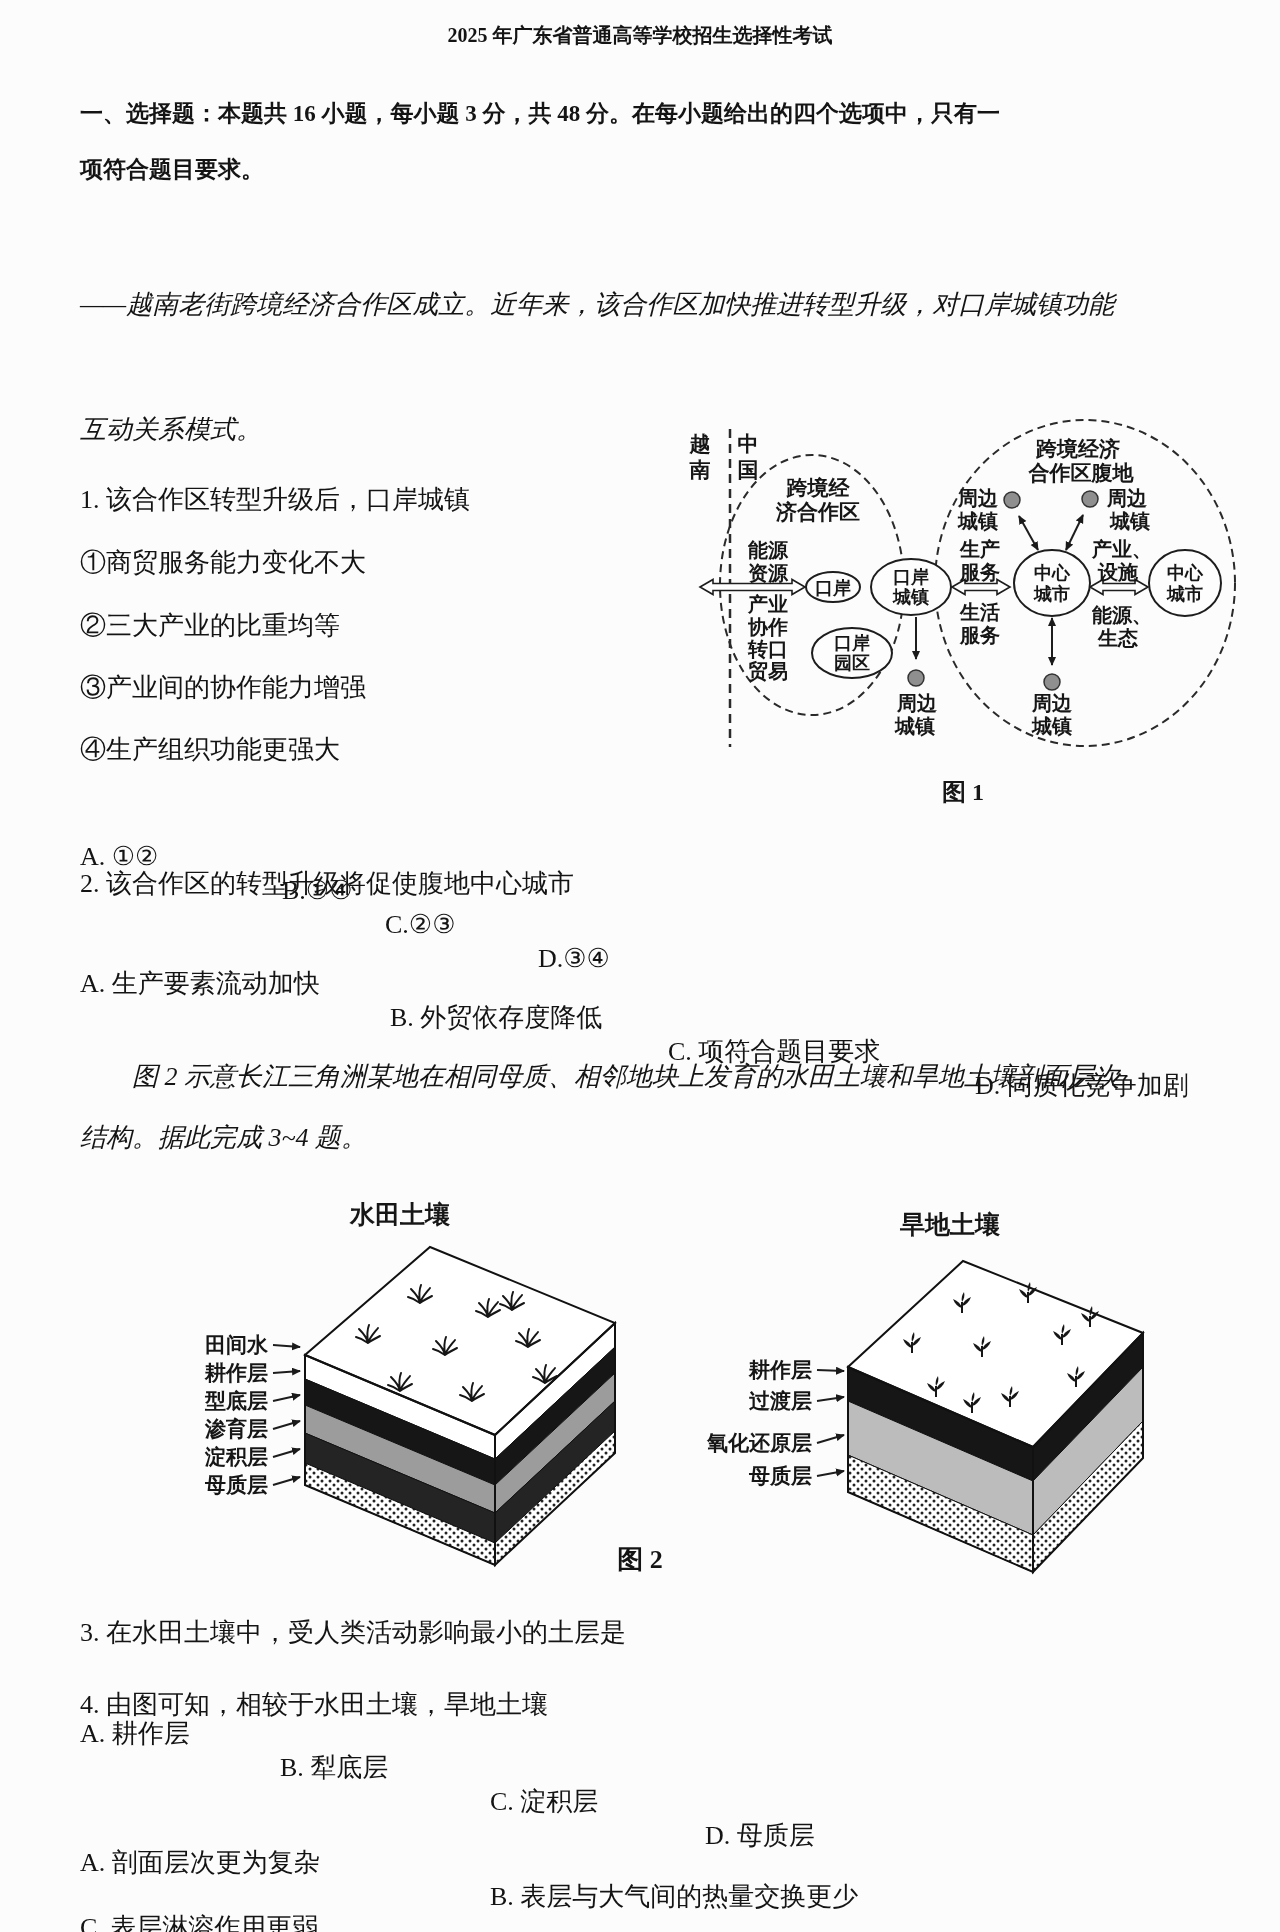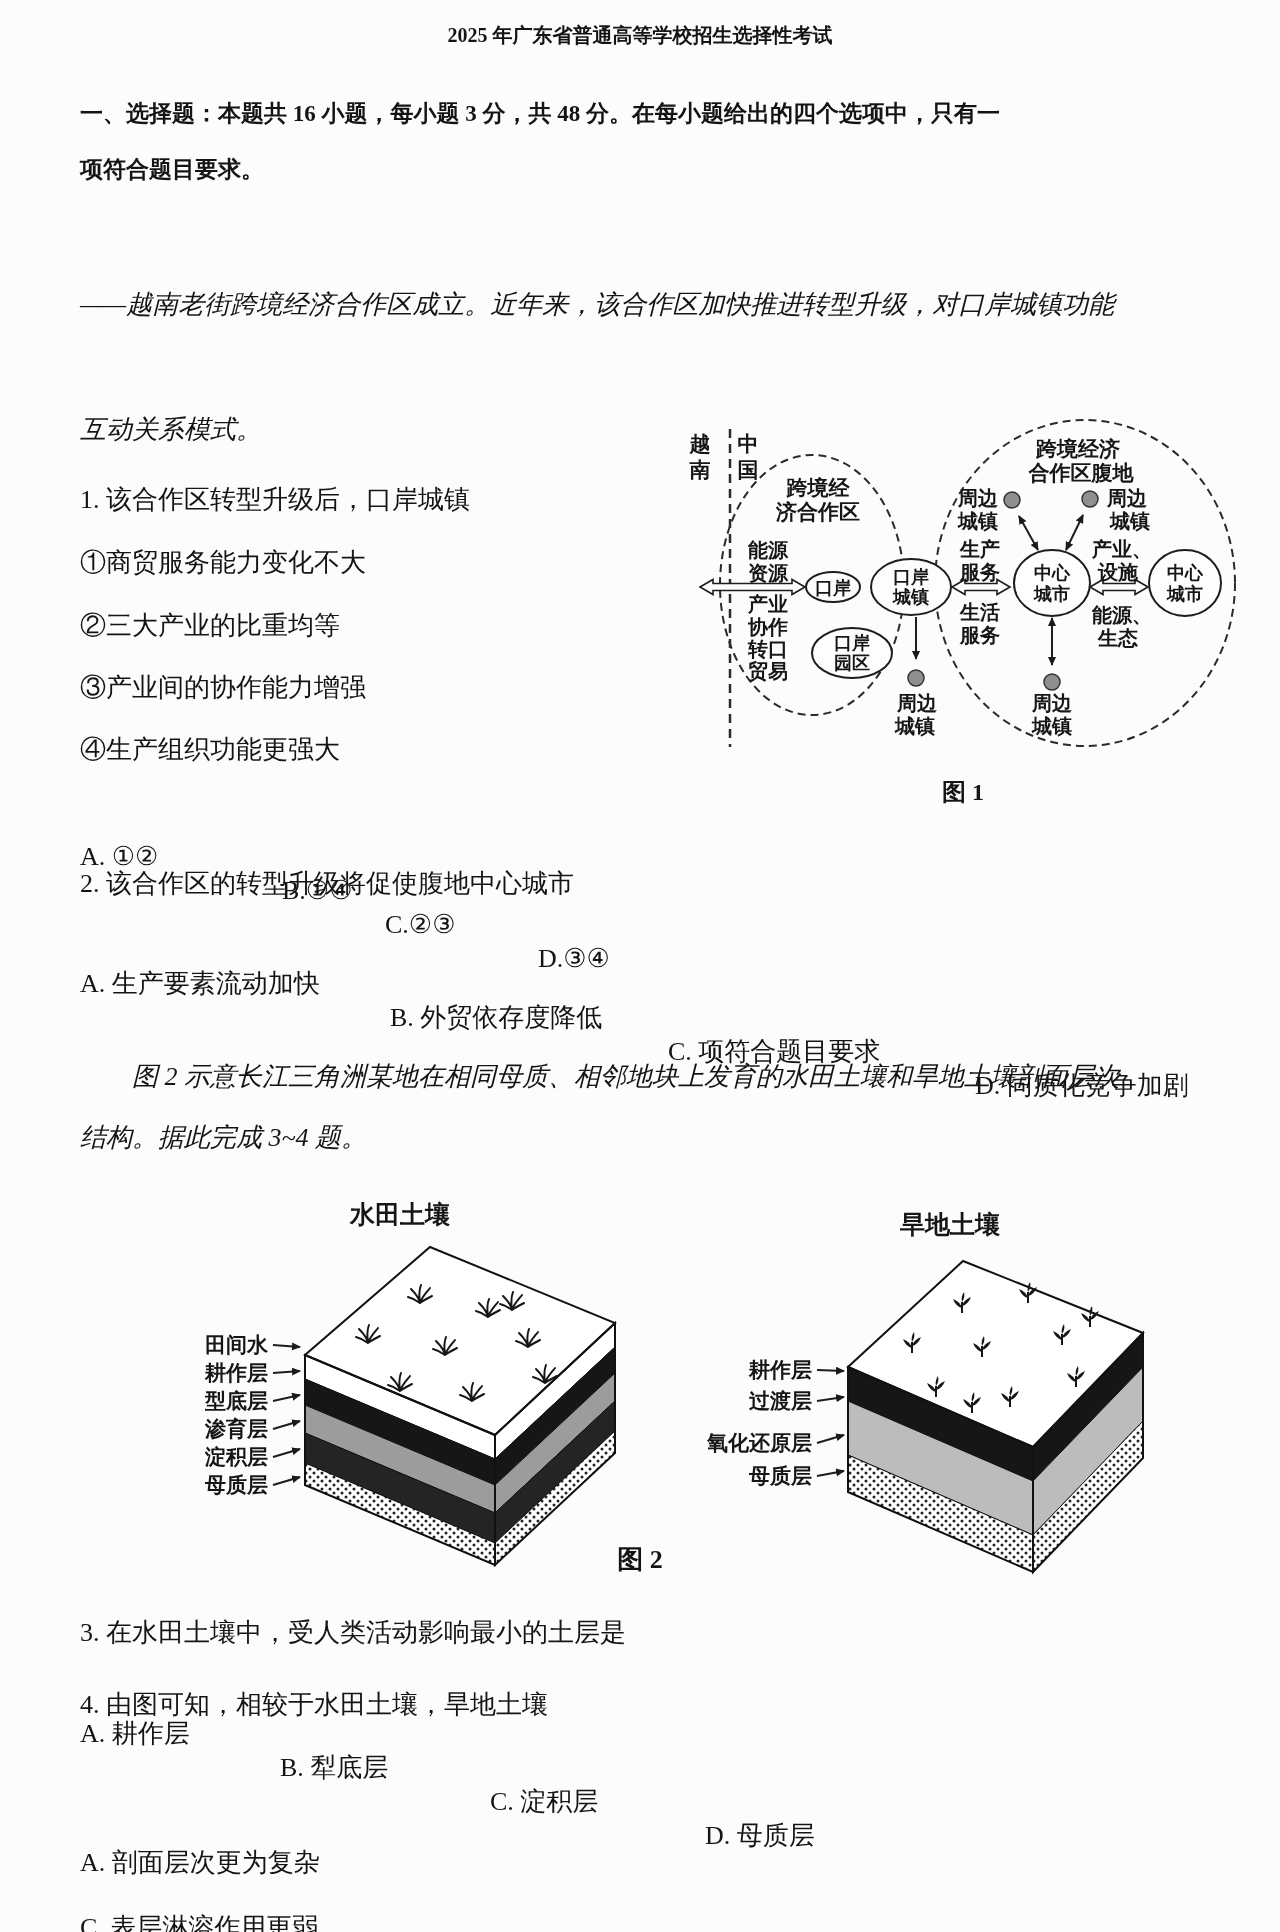--- a/index.html
+++ b/index.html
@@ -268,19 +268,20 @@
   <div class="line optrow" style="top:1683px;">
     <span style="left:80px;">A. 耕作层</span>
     <span style="left:280px;">B. 犁底层</span>
     <span style="left:490px;">C. 淀积层</span>
     <span style="left:705px;">D. 母质层</span>
   </div>
 
   <div class="line" style="top:1688px; left:80px;">4. 由图可知，相较于水田土壤，旱地土壤</div>
   <div class="line optrow" style="top:1812px;">
     <span style="left:80px;">A. 剖面层次更为复杂</span>
+    <span style="left:490px;">B. 表层与大气间的热量交换更少</span>
   </div>
   <div class="line optrow" style="top:1877px;">
     <span style="left:80px;">C. 表层淋溶作用更弱</span>
     
   </div>
 
 </div>
 
 </body></html>

